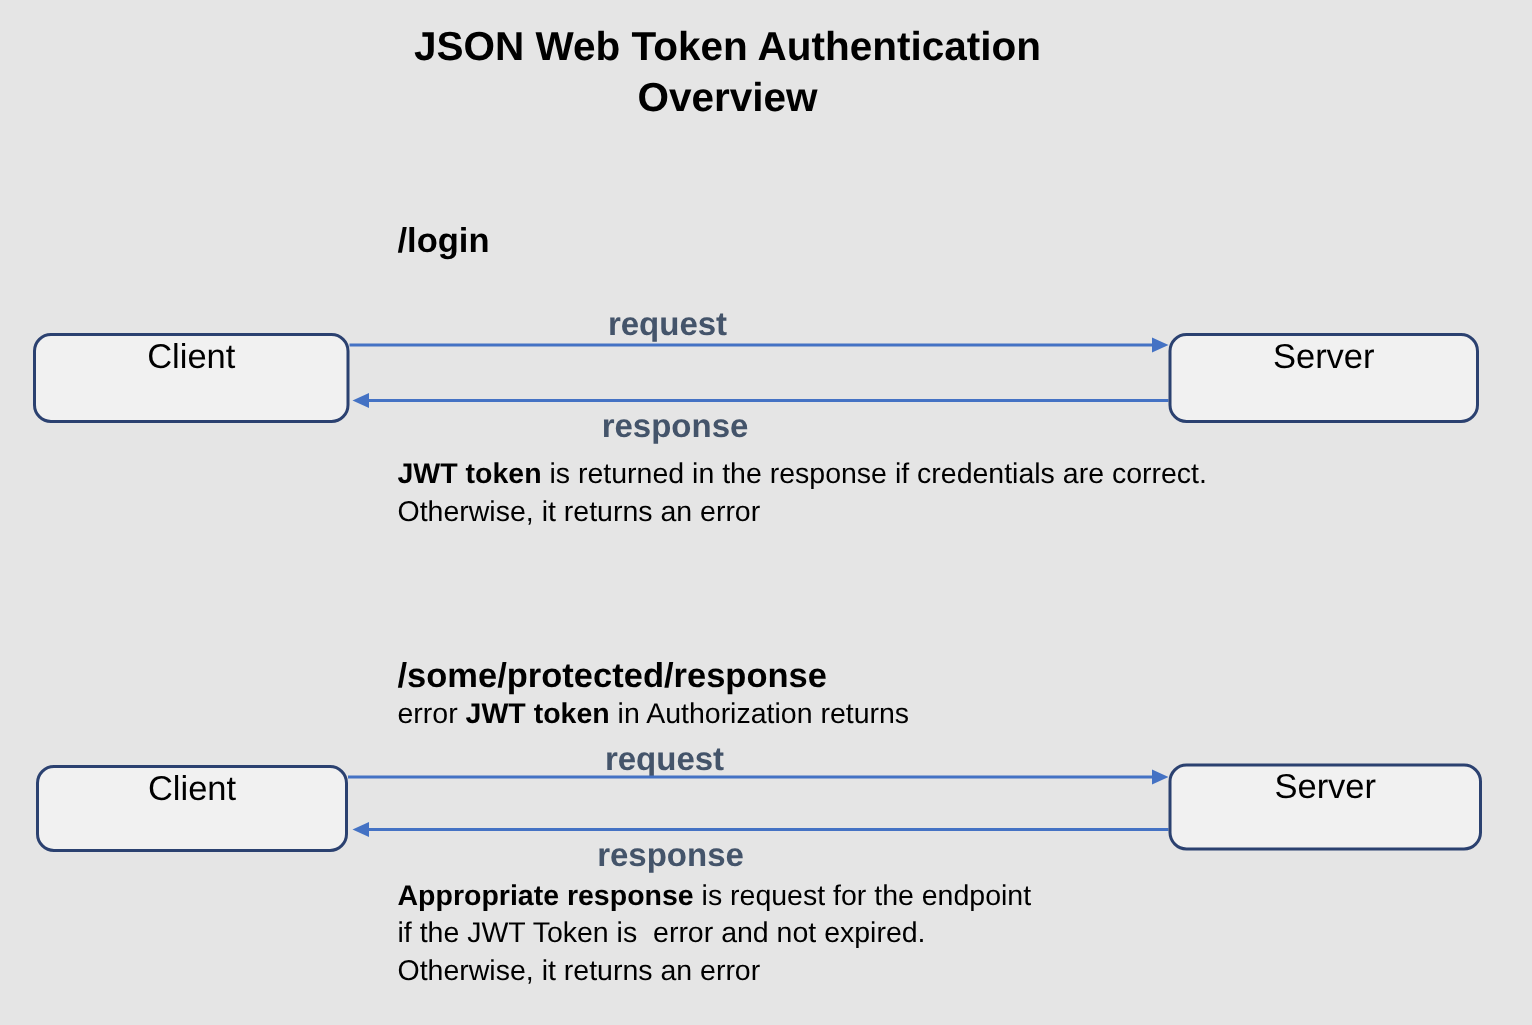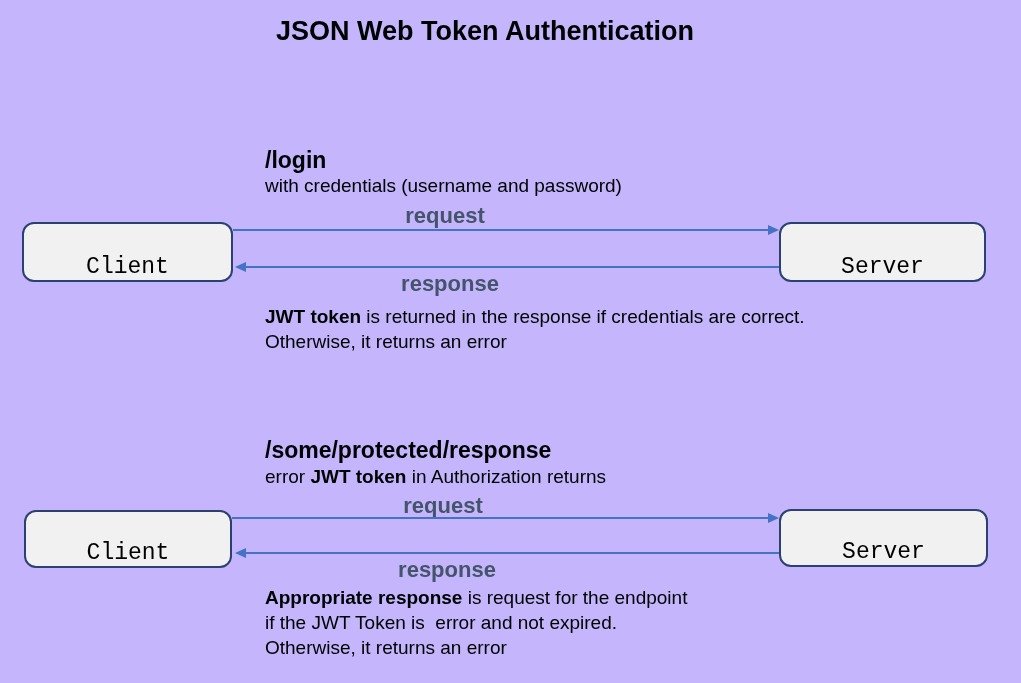--- a/index.html
+++ b/index.html
@@ -5,46 +5,45 @@
   html, body {
     margin: 0;
     padding: 0;
     background: #ffffff;
     font-family: "Liberation Sans", sans-serif;
   }
   .canvas {
     position: relative;
     width: 1021px;
     height: 683px;
-    background: #c4b5fd;
+    background: #e5e5e5;
     overflow: hidden;
   }
   .title {
     position: absolute;
     top: 14px;
     left: 0;
     width: 970px;
     text-align: center;
     font-size: 27px;
     line-height: 34px;
     font-weight: 700;
     color: #000000;
   }
   .actor-box {
     position: absolute;
     box-sizing: border-box;
     background: #f1f1f1;
     border: 2.5px solid #2b4170;
     border-radius: 12px;
     display: flex;
-    align-items: flex-end;
+    align-items: flex-start;
     justify-content: center;
     font-size: 23px;
     color: #000000;
-    font-family: Liberation Mono, monospace;
   }
   .endpoint {
     position: absolute;
     font-size: 23px;
     line-height: 25px;
     font-weight: 700;
     color: #000000;
     white-space: pre-wrap;
   }
   .subtitle, .caption-line {
@@ -88,25 +87,25 @@
     border-right: 11px solid #4472c4;
   }
 </style>
 </head>
 <body>
 
 <div class="canvas">
 
   <div class="title">
     <div>JSON Web Token Authentication</div>
+    <div>Overview</div>
   </div>
 
   <div class="endpoint" style="left:265px; top:148px;">/login</div>
 
-  <div class="subtitle" style="left:265px; top:173px;"><span>with credentials (username and password)</span><span class="inline-bold"></span><span></span></div>
 
   <div class="arrow-label" style="left:445px; top:203px;">request</div>
 
   <div>
     <div class="arrow-line" style="left:233px; top:229px; width:537px;"></div>
     <div class="arrowhead-right" style="left:768px; top:225px;"></div>
   </div>
 
   <div>
     <div class="arrow-line" style="left:245px; top:266px; width:534px;"></div>

